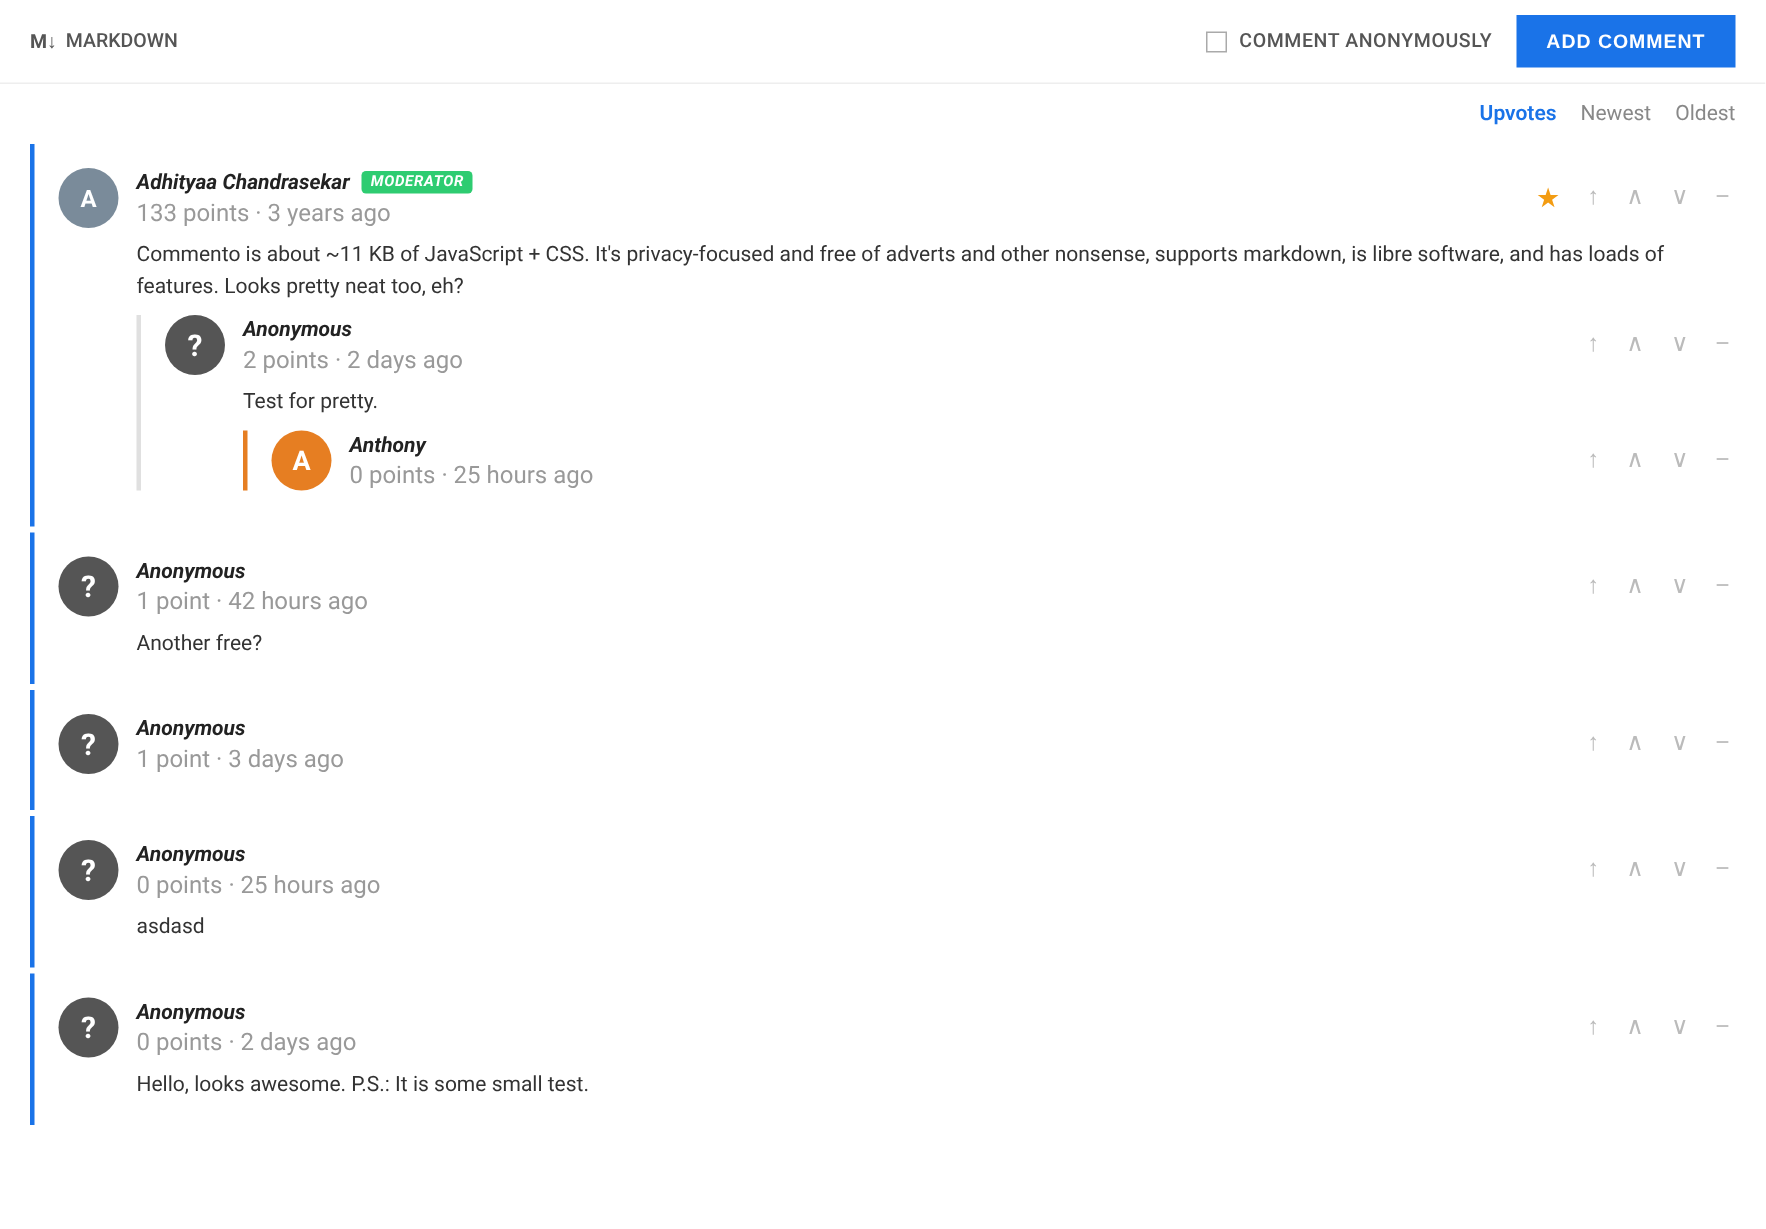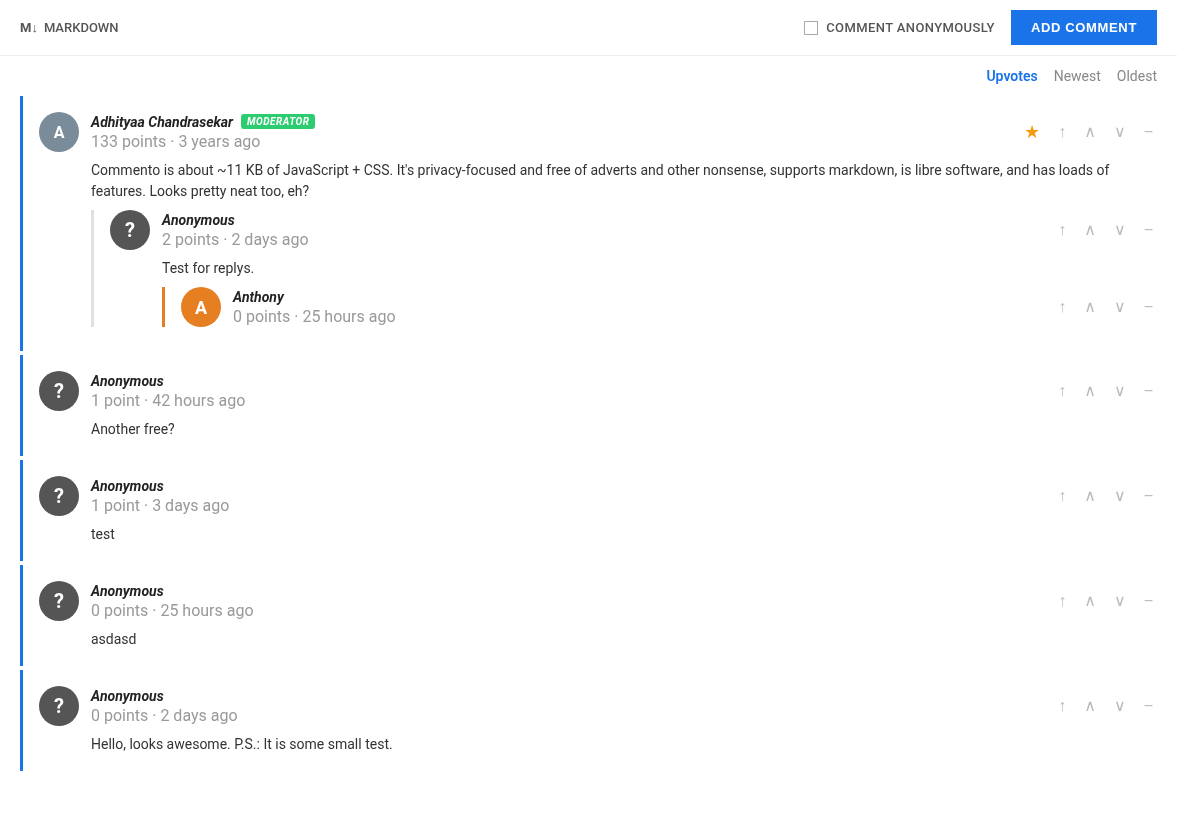--- a/index.html
+++ b/index.html
@@ -239,21 +239,21 @@
               <div class="comment-author">Anonymous</div>
               <div class="comment-points-time">2 points · 2 days ago</div>
             </div>
             <div class="comment-actions">
               <button class="action-btn">↑</button>
               <button class="action-btn">∧</button>
               <button class="action-btn">∨</button>
               <button class="action-btn">−</button>
             </div>
           </div>
-          <div class="reply-body">Test for replys.</div>
+          <div class="reply-body">Test for pretty.</div>
           <div class="replies">
             <div class="reply highlighted">
               <div class="reply-header">
                 <div class="avatar orange">A</div>
                 <div class="reply-meta">
                   <div class="comment-author">Anthony</div>
                   <div class="comment-points-time">0 points · 25 hours ago</div>
                 </div>
                 <div class="comment-actions">
                   <button class="action-btn">↑</button>
@@ -294,21 +294,20 @@
           </div>
           <div class="comment-points-time">1 point · 3 days ago</div>
         </div>
         <div class="comment-actions">
           <button class="action-btn">↑</button>
           <button class="action-btn">∧</button>
           <button class="action-btn">∨</button>
           <button class="action-btn">−</button>
         </div>
       </div>
-      <div class="comment-body">test</div>
     </div>
     <div class="comment top-level">
       <div class="comment-header">
         <div class="avatar dark-gray" style="font-size: 20px;">?</div>
         <div class="comment-meta">
           <div class="comment-author">
             <span>Anonymous</span>
           </div>
           <div class="comment-points-time">0 points · 25 hours ago</div>
         </div>

